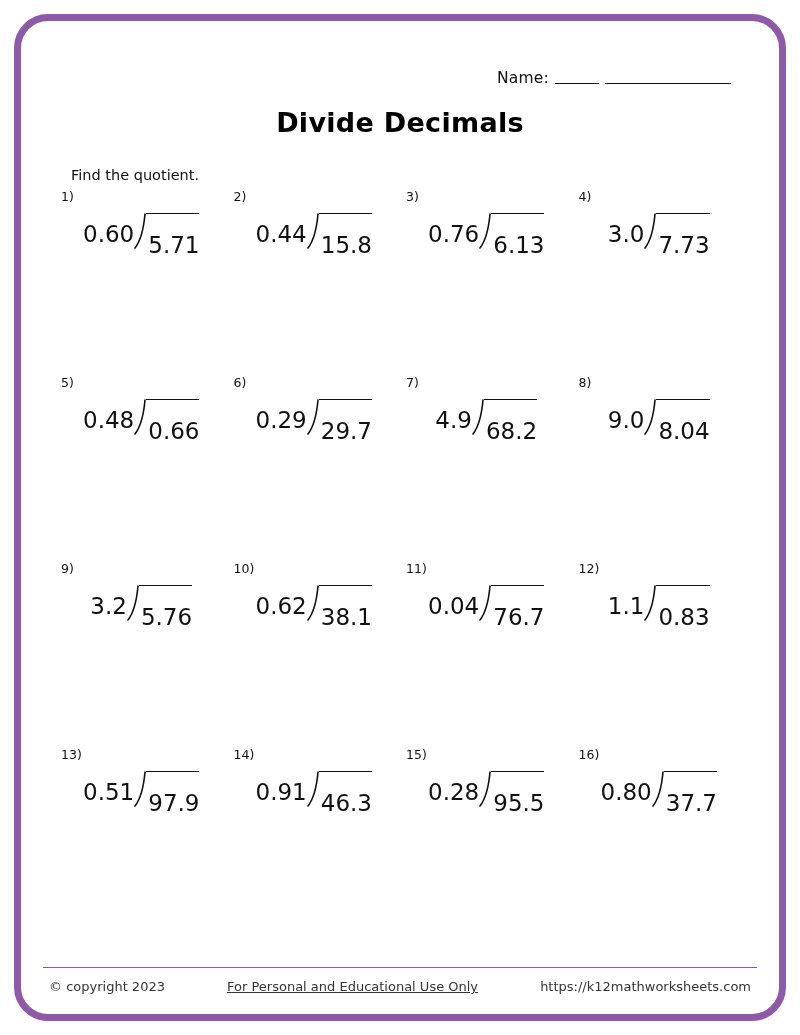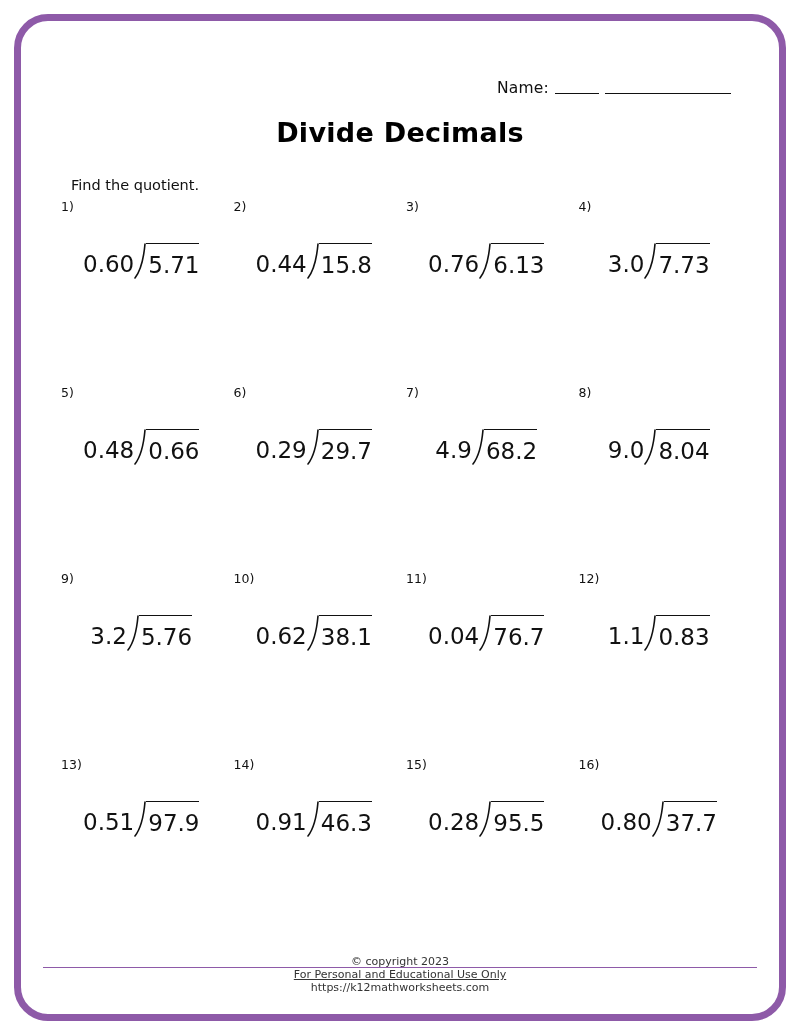--- a/index.html
+++ b/index.html
@@ -37,21 +37,21 @@
     height: 100%;
     box-sizing: border-box;
     padding: 26px 34px 0 34px;
   }
 
   
   .name-row {
     display: flex;
     justify-content: flex-end;
     align-items: flex-end;
-    margin-top: 32px;
+    margin-top: 22px;
     padding-right: 14px;
   }
   .name-label {
     font-size: 15.5px;
     color: #111111;
     letter-spacing: .2px;
   }
   .name-blank-short {
     display: inline-block;
     width: 44px;
@@ -97,21 +97,21 @@
   }
   .qnum {
     position: absolute;
     top: 0;
     left: 6px;
     font-size: 12.5px;
     color: #111111;
   }
   .problem {
     position: absolute;
-    top: 44px;
+    top: 24px;
     left: 0;
     right: 0;
     display: flex;
     justify-content: center;
     align-items: flex-start;
   }
   .divisor {
     font-size: 23px;
     color: #111111;
     line-height: 30px;
@@ -122,21 +122,21 @@
     display: inline-block;
   }
   .bracket svg {
     display: block;
   }
   .dividend {
     position: relative;
     font-size: 23px;
     color: #111111;
     line-height: 30px;
-    padding-top: 6px;
+    padding-top: 16px;
     padding-left: 2px;
     border-top: 1.6px solid #111111;
     margin-top: 0px;
   }
 
   
   .footer-rule {
     position: absolute;
     left: 22px;
     right: 22px;
@@ -145,23 +145,22 @@
     background: #8e5aa8;
   }
   .footer {
     position: absolute;
     left: 28px;
     right: 28px;
     bottom: 20px;
     display: flex;
     justify-content: space-between;
     align-items: center;
-    font-size: 11px;
+    font-size: 13px;
     color: #333333;
-    flex-direction: column;
   }
   .footer .mid { flex: 1; text-align: center; text-decoration: underline; }
   .footer .right { text-align: left; }
 </style>
 </head>
 <body>
 
 <div class="page">
   <div class="sheet">
     <div class="inner">

